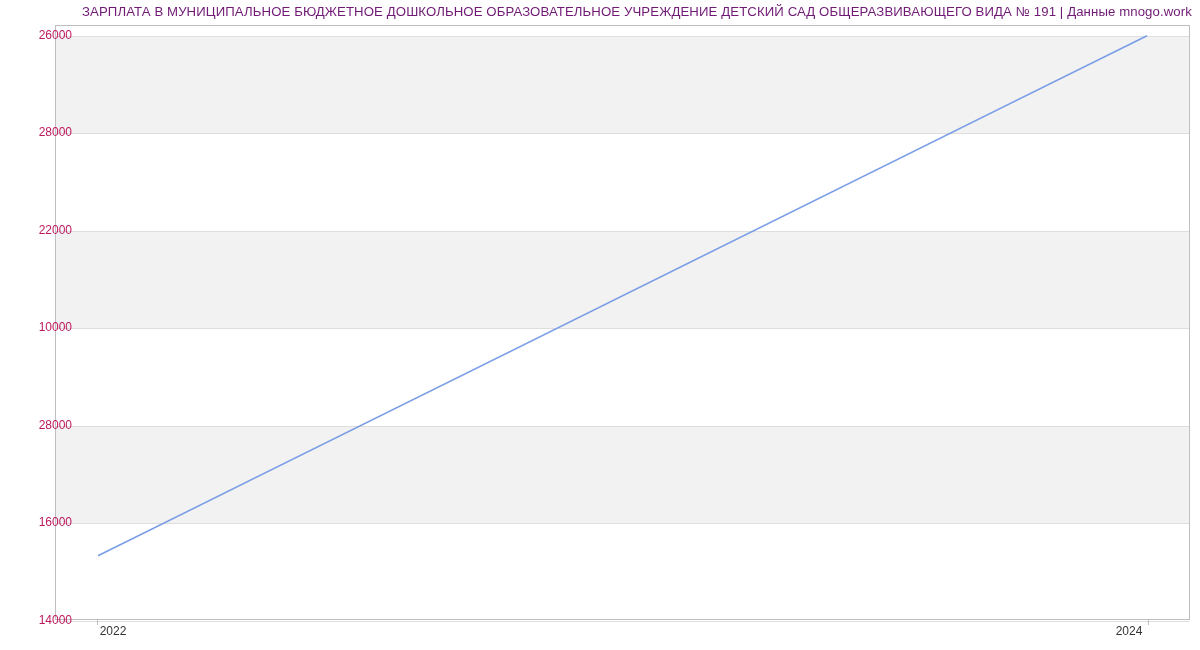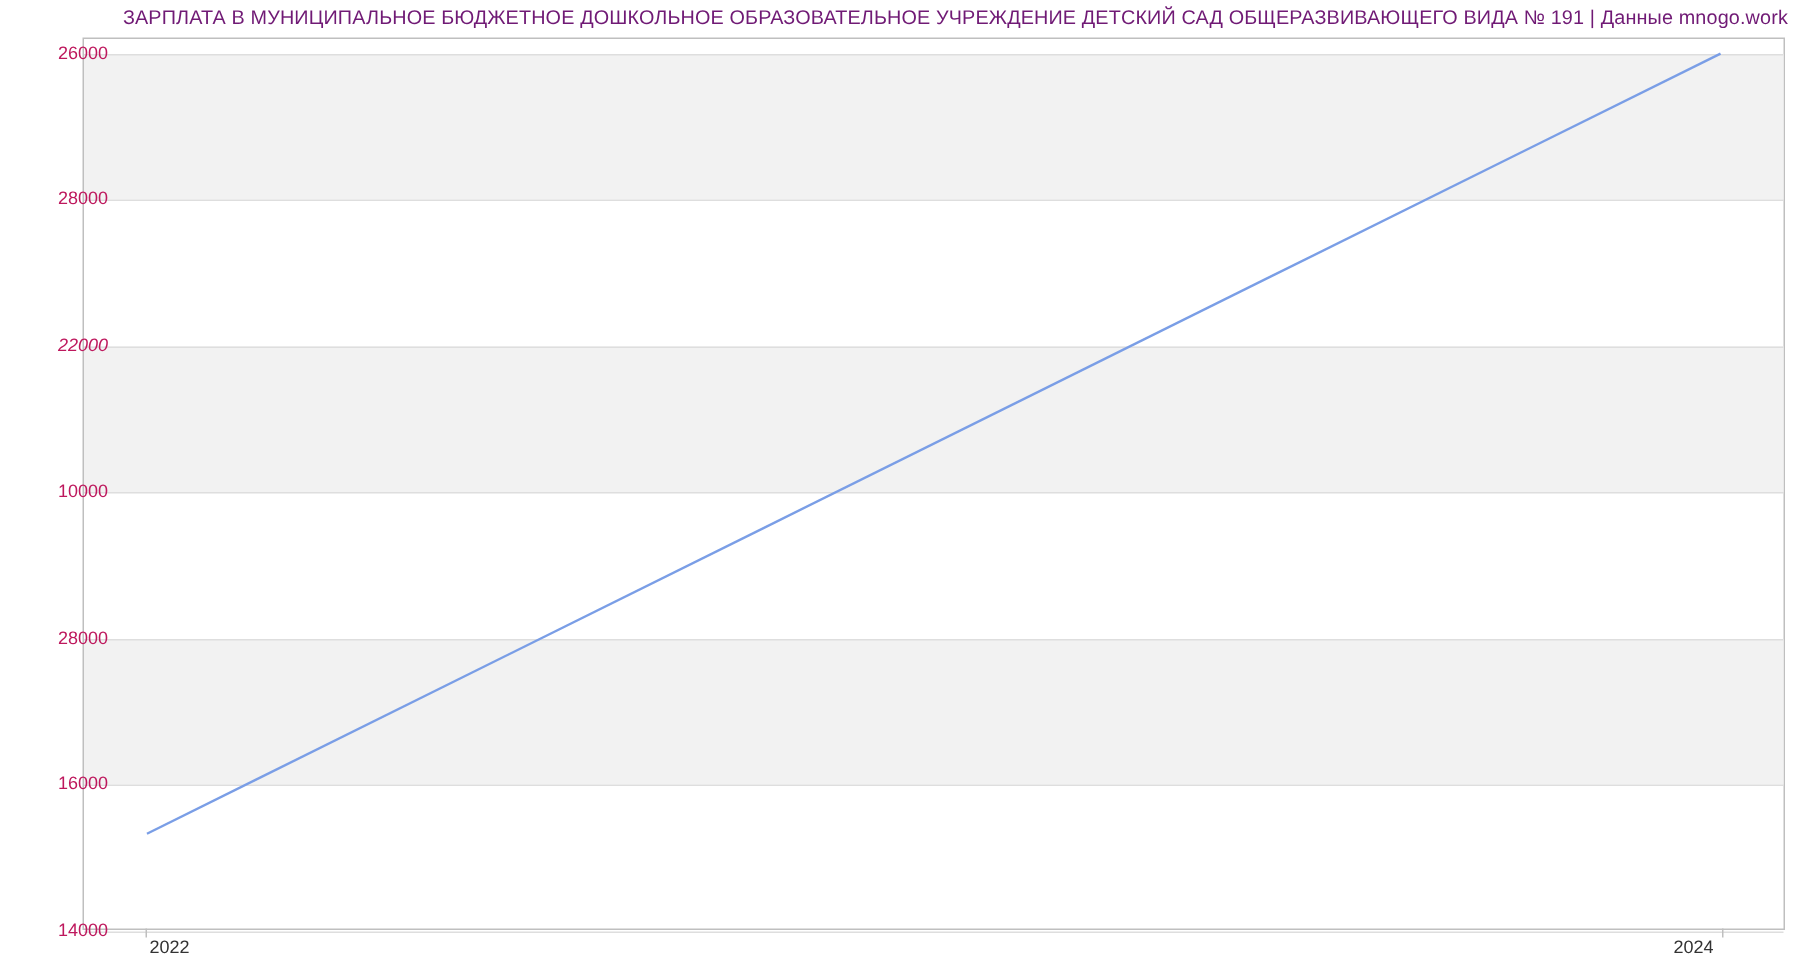--- a/index.html
+++ b/index.html
@@ -111,20 +111,20 @@
       <div class="gridline" style="top: 9.7541px;"></div>
       <svg class="line-layer" preserveAspectRatio="none" viewBox="0 0 1135 595">
         <polyline points="42.03703703700163,531.5983606557377 1092.9629629629983,9.754098360655803" class="series-line" style="stroke: rgb(122, 158, 230);"></polyline>
       </svg>
   </div>
 
 <div class="y-tick-label" style="top: 620px; margin-left: 26px;">14000</div>
     <div class="y-tick-label" style="top: 522.459px; text-align: right;">16000</div>
     <div class="y-tick-label" style="top: 424.918px;">28000</div>
     <div class="y-tick-label" style="top: 327.377px;">10000</div>
-    <div class="y-tick-label" style="top: 229.836px; font-style: italic;">22000</div>
+    <div class="y-tick-label" style="top: 229.836px;">22000</div>
     <div class="y-tick-label" style="top: 132.295px;">28000</div>
     <div class="y-tick-label" style="top: 34.7541px;">26000</div>
     <div class="x-tick-mark" style="left: 97.037px;"></div>
     <div class="x-tick-label" style="left: 97.037px;">2022</div>
     <div class="x-tick-mark" style="left: 1147.96px;"></div>
     <div class="x-tick-label" style="left: 1113px;">2024</div>
   </div>
 
 </body></html>

